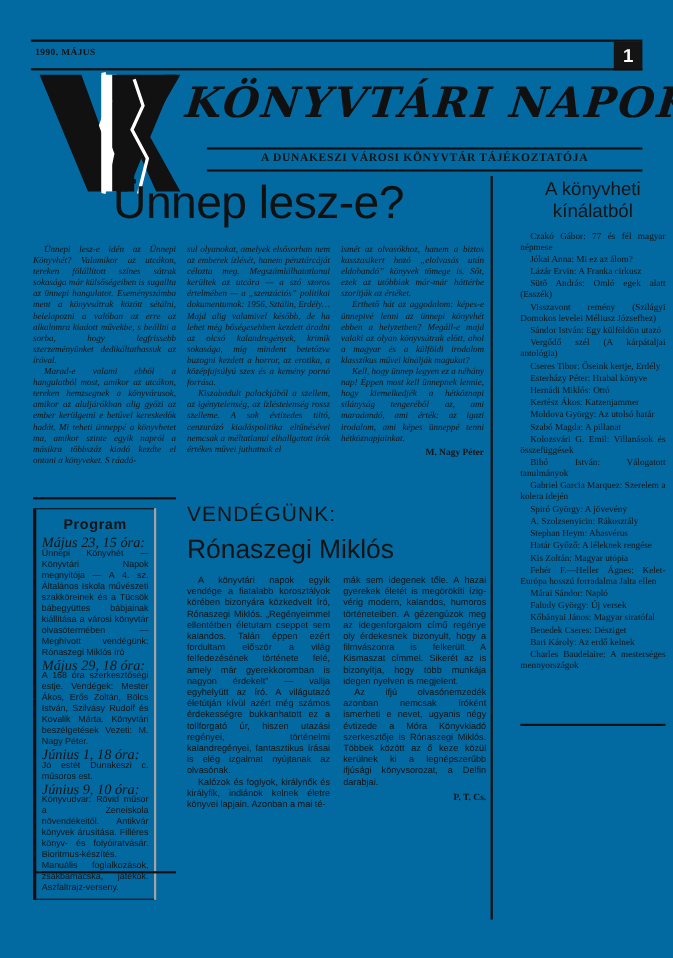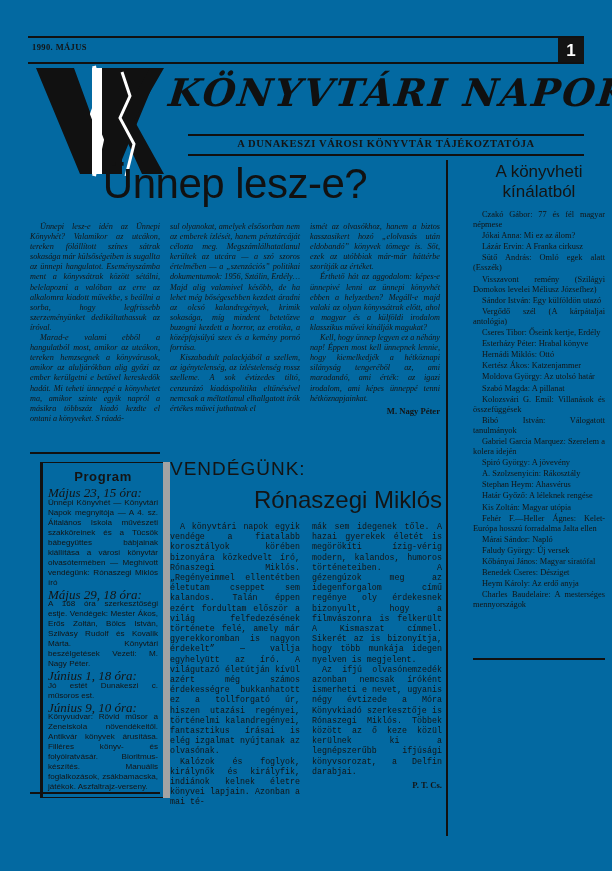--- a/index.html
+++ b/index.html
@@ -146,24 +146,24 @@
     text-align: right;
     margin: 2px 0 0 0;
   }
 
   
   .prog-rule {
     position: absolute; left: 2px; top: 292px; width: 130px; height: 2px;
     background: #111;
   }
   .progbox {
-    position: absolute; left: 12px; top: 302px;
-    width: 130px;
+    position: absolute; left: 2px; top: 302px;
+    width: 112px;
     border-left: 3px solid #111;
-    border-right: 7px solid #a3a3a3;
+    border-right: 2px solid #a3a3a3;
     box-sizing: border-box;
   }
   .progbox-inner {
     border: 1px solid #111;
     border-left: 0; border-right: 0;
     padding: 4px 5px 5px 5px;
   }
   .prog-title {
     font-family: "Liberation Sans", sans-serif;
     font-weight: bold;
@@ -194,33 +194,33 @@
   
   .guest-kicker {
     position: absolute; left: 142px; top: 298px;
     font-family: "Liberation Sans", sans-serif;
     font-weight: 300;
     font-size: 19px;
     letter-spacing: 1px;
   }
   .guest-name {
     position: absolute; left: 142px; top: 326px; width: 272px;
-    text-align: right;
+    text-align: left;
     font-family: "Liberation Sans", sans-serif;
     font-weight: 300;
     font-size: 24px;
   }
   .guest-cols {
     position: absolute; left: 142px; top: 362px; width: 272px;
   }
   .gcol { position: absolute; top: 0; width: 130px; }
   .gcol.g1 { left: 0; }
   .gcol.g2 { left: 142px; }
   .g-body {
-    font-family: Liberation Mono, monospace;
+    font-family: Liberation Sans, sans-serif;
     font-size: 8.3px;
     line-height: 10.2px;
     text-align: justify;
     hyphens: auto;
     margin: 0;
   }
   .g-body.ind { text-indent: 10px; }
   .g-byline {
     font-family: "Liberation Serif", serif;
     font-weight: bold;
@@ -359,20 +359,20 @@
           <li class="side-item">Spiró György: A jövevény</li>
           <li class="side-item">A. Szolzsenyicin: Rákosztály</li>
           <li class="side-item">Stephan Heym: Ahasvérus</li>
           <li class="side-item">Határ Győző: A léleknek rengése</li>
           <li class="side-item">Kis Zoltán: Magyar utópia</li>
           <li class="side-item">Fehér F.—Heller Ágnes: Kelet-Európa hosszú forradalma Jalta ellen</li>
           <li class="side-item">Márai Sándor: Napló</li>
           <li class="side-item">Faludy György: Új versek</li>
           <li class="side-item">Kőbányai János: Magyar siratófal</li>
           <li class="side-item">Benedek Cseres: Désziget</li>
-          <li class="side-item">Heym Károly: Az erdő anyja</li>
+          <li class="side-item">Bari Károly: Az erdő kelnek</li>
           <li class="side-item">Charles Baudelaire: A mesterséges mennyországok</li>
         </ul>
     <div class="side-bottom-rule" style="top: 498px;"></div>
       </div>
 
   </div>
 </div>
 
 </body></html>

